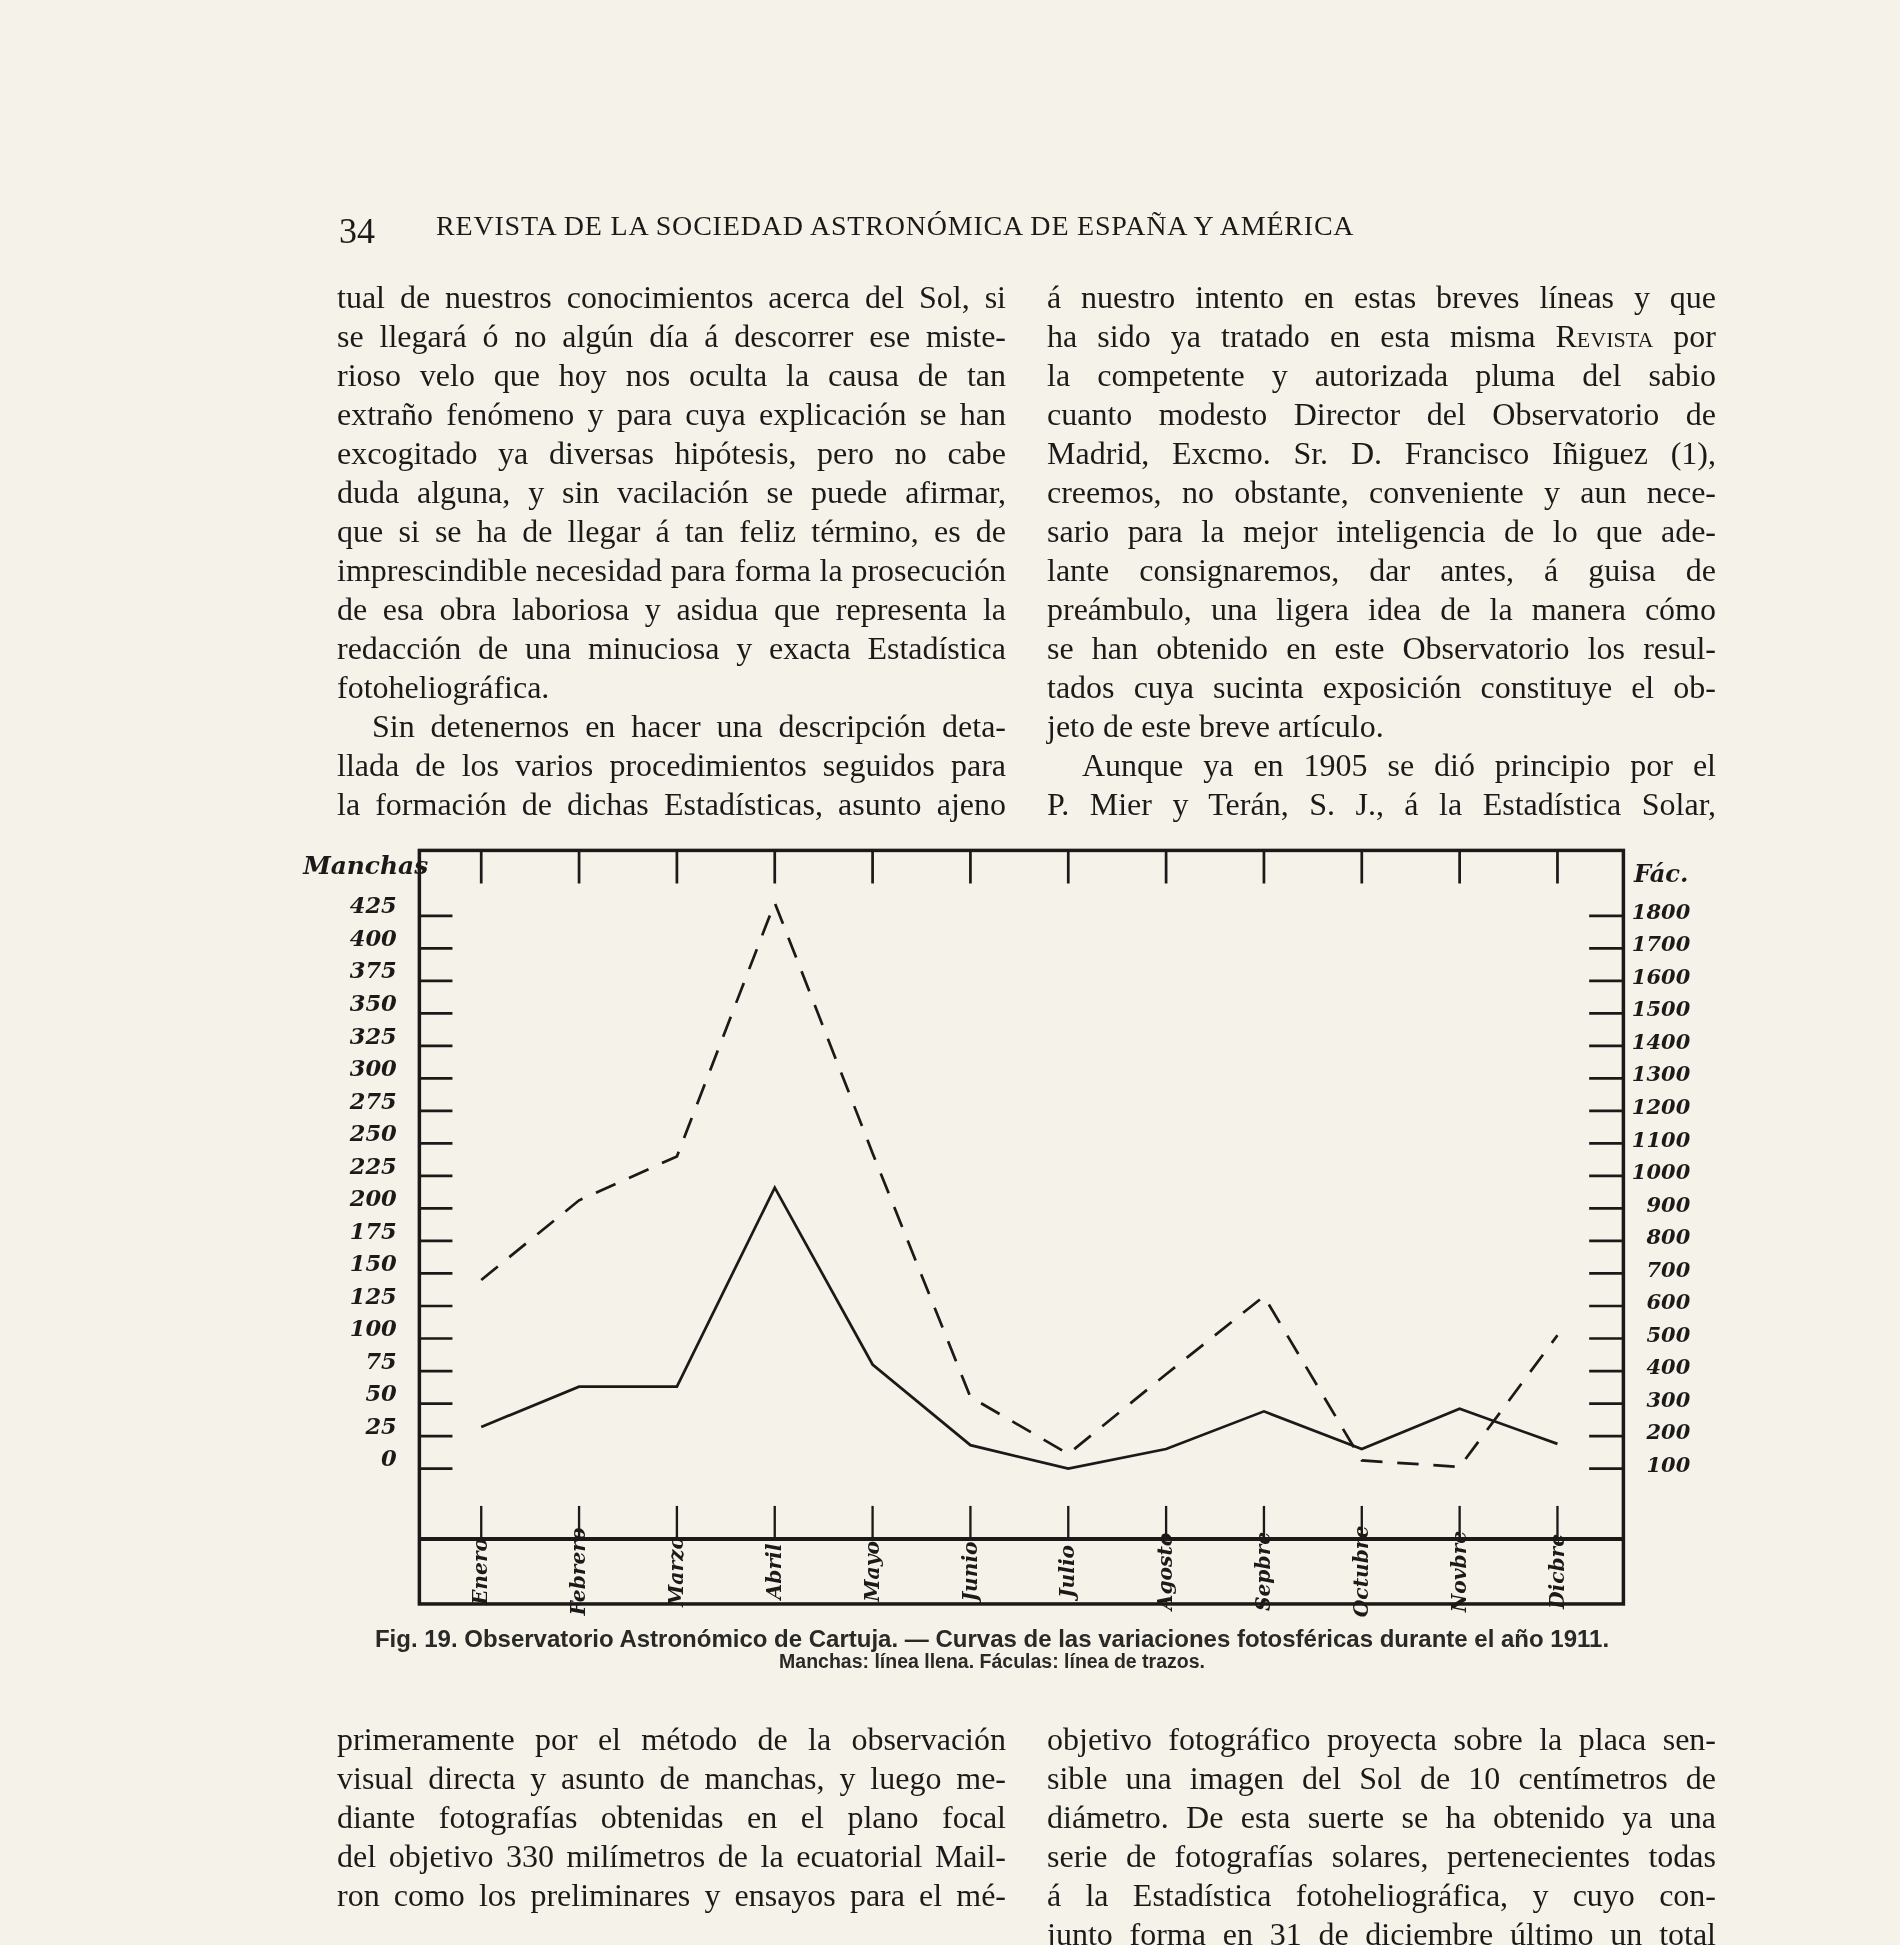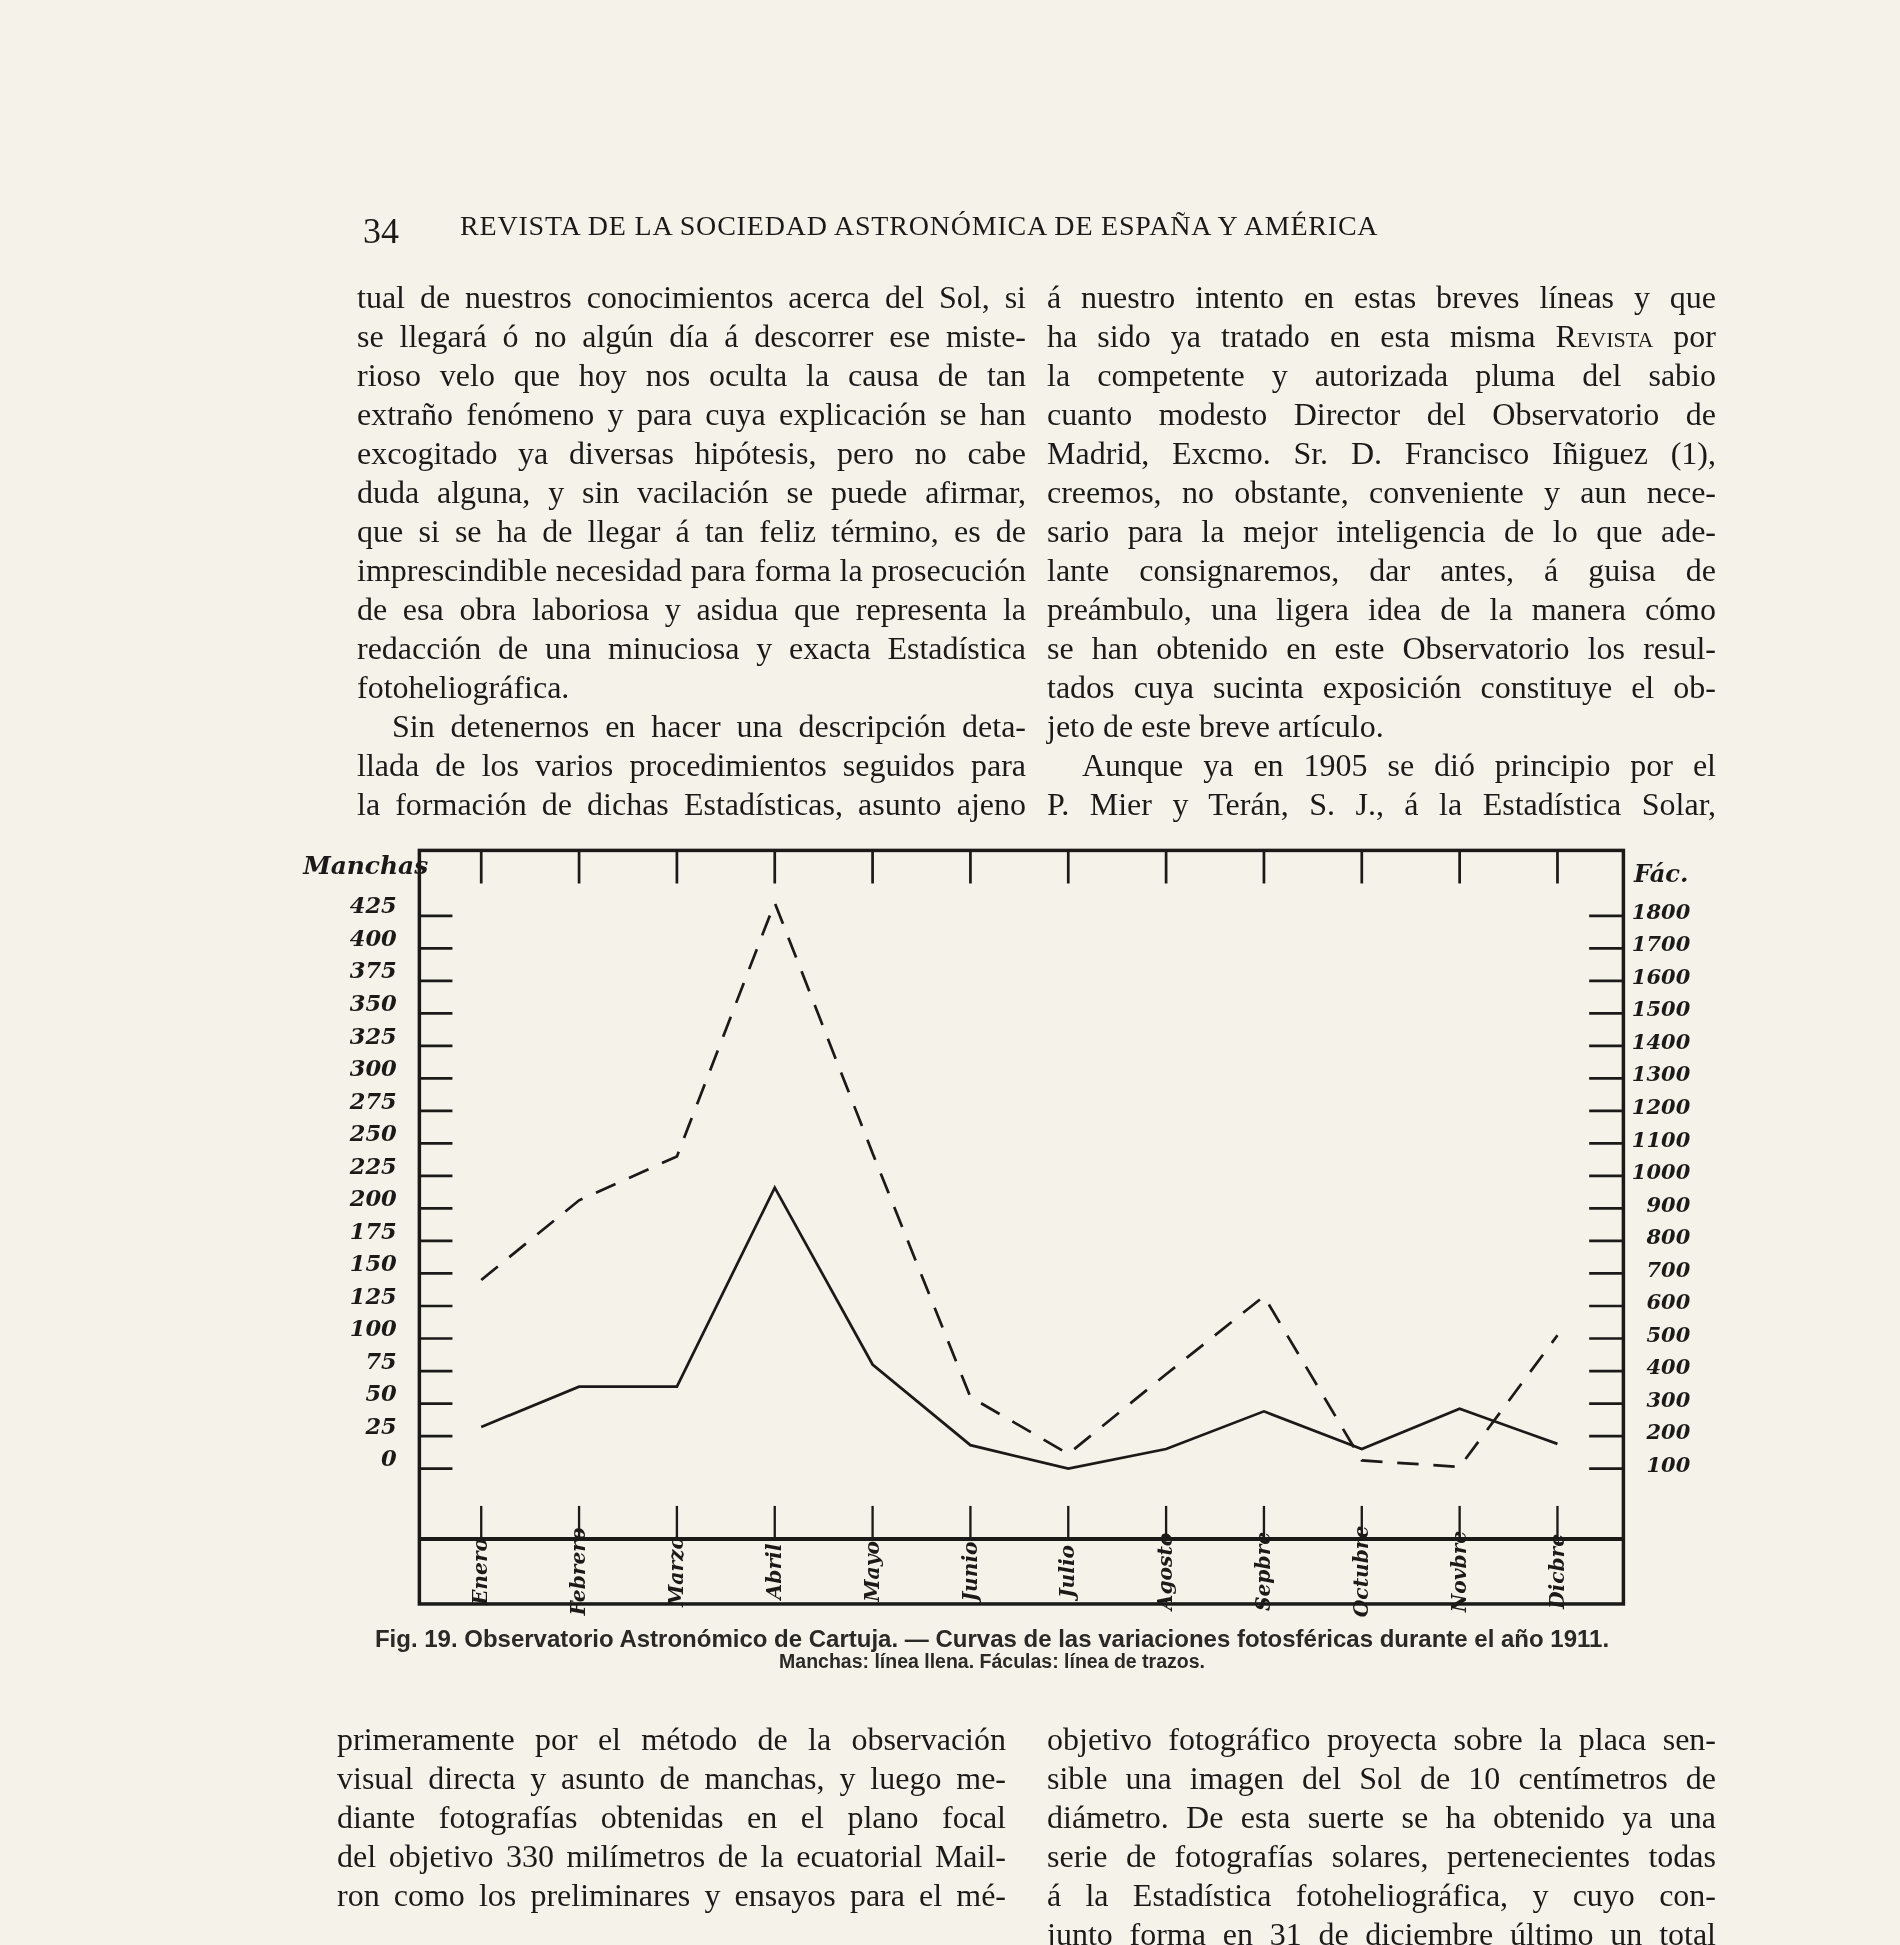--- a/index.html
+++ b/index.html
@@ -2,25 +2,25 @@
 <html style="font-size:6.2px"><head>
 <meta charset="utf-8">
 <style>
   html, body { margin:0; padding:0; }
   body {
     width:1900px; height:2659px; position:relative; overflow:hidden;
     background:#f5f2ea;
     font-family:"Liberation Serif", "DejaVu Serif", serif;
     color:#1b1a18;
   }
-  .running-head { position:absolute; top:210px; left:339px; width:1265px; height:47px;margin-left:24px; }
+  .running-head { position:absolute; top:210px; left:339px; width:1265px; height:47px; }
   .page-num { position:absolute; left:0; top:0; font-size:36px; }
   .journal-title { position:absolute; left:97px; top:0; font-size:28px; letter-spacing:0.8px; white-space:nowrap; }
   .col { position:absolute; font-size:32px; line-height:39px; text-align:justify; }
-  .col-tl { left:337px; top:278px; width:669px;margin-left:20px; }
+  .col-tl { left:337px; top:278px; width:669px; }
   .col-tr { left:1047px; top:278px; width:669px; }
   .col-bl { left:337px; top:1720px; width:669px; }
   .col-br { left:1047px; top:1720px; width:669px; }
   .line { display:block; text-align:justify; text-align-last:justify; height:39px; white-space:nowrap; overflow:visible; }
   .line.last { text-align-last:left; }
   .line.indent { padding-left:35px; }
   .smallcaps { font-variant:small-caps; }
   #chart { position:absolute; left:0; top:0; width:1900px; height:2659px; }
   .hand { font-family:"DejaVu Serif", serif; font-style:italic; font-weight:bold; fill:#1b1a18; }
   .caption { position:absolute; left:350px; width:1284px; text-align:center; font-family:"Liberation Sans", "DejaVu Sans", sans-serif; font-weight:bold; color:#2a2926; }

